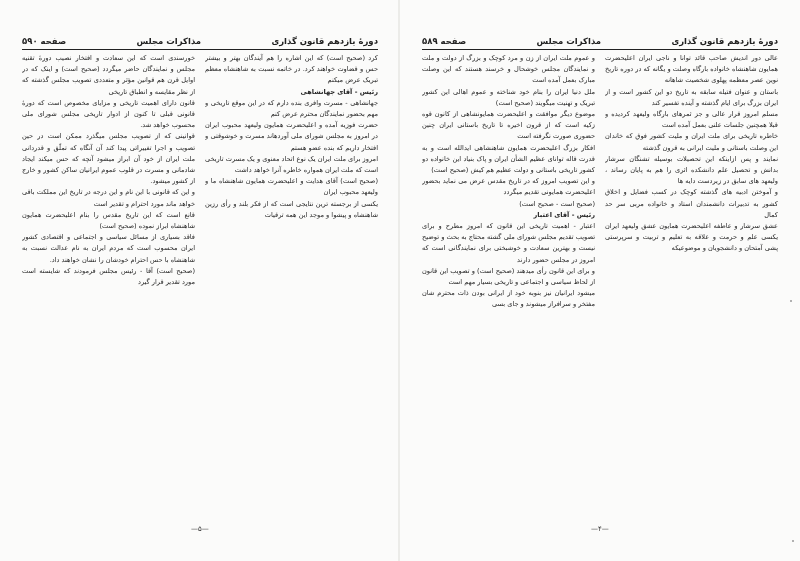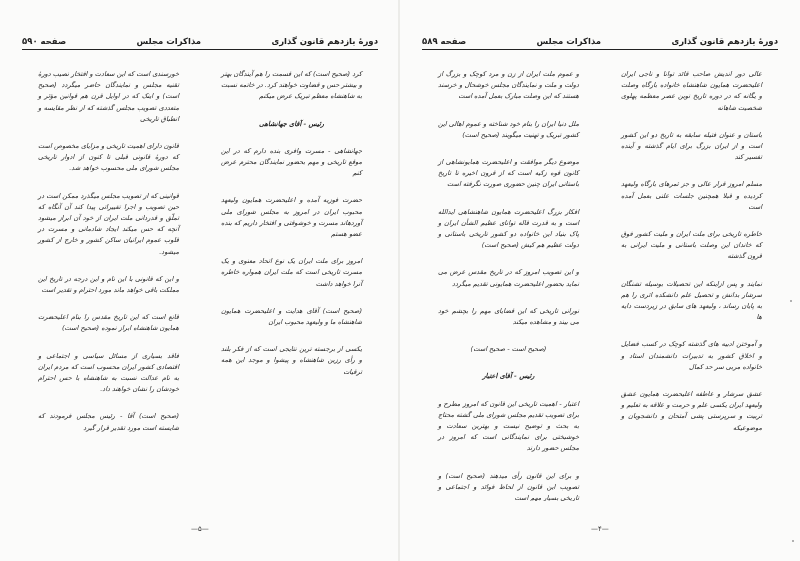--- a/index.html
+++ b/index.html
@@ -4,40 +4,40 @@
 <style>
   html,body{margin:0;padding:0;}
   body{width:800px;height:561px;background:#f4f4f2;font-family:"DejaVu Sans",sans-serif;position:relative;overflow:hidden;}
   .page{position:absolute;top:0;height:561px;background:#fbfbfa;}
   .page.left{left:0;width:400px;}
   .page.right{left:400px;width:400px;}
   .header{position:absolute;top:34px;left:22px;right:22px;height:14px;display:flex;justify-content:space-between;align-items:center;direction:rtl;font-size:8.5px;font-weight:bold;color:#222;}
   .rule{position:absolute;top:49px;left:22px;right:22px;height:0;border-top:1.4px solid #222;}
   .cols{position:absolute;top:53px;left:22px;right:22px;bottom:60px;display:flex;flex-direction:row-reverse;gap:10px;}
   .col{flex:1;direction:rtl;text-align:justify;font-size:6.6px;line-height:11.2px;color:#262626;overflow:hidden;}
-  .col p{margin:16px;font-style:italic;}
+  .col p{margin:0;}
   .col .speaker{font-weight:bold;}
-  .col .center{text-align:center;display:block;}
+  .col .center{text-align:right;display:block;}
   .footer{position:absolute;bottom:28px;left:0;right:0;text-align:center;font-size:7px;color:#333;}
   .gutter{position:absolute;left:398px;top:0;width:4px;height:561px;background:#ecece9;}
   .speck{position:absolute;width:2px;height:2px;background:#999;border-radius:1px;}
 </style>
 </head>
 <body>
 
 <div class="page left">
   <div class="header">
     <span>دورهٔ یازدهم قانون گذاری</span>
     <span>مذاکرات مجلس</span>
     <span>صفحه ۵۹۰</span>
   </div>
   <div class="rule"></div>
   <div class="cols">
     <div class="col" id="L1">
-        <p>کرد (صحیح است) که این قسمت را هم آیندگان بهتر و بیشتر حس و قضاوت خواهند کرد. در خاتمه نسبت به شاهنشاه معظم تبریک عرض میکنم</p>
+        <p>کرد (صحیح است) که این اشاره را هم آیندگان بهتر و بیشتر حس و قضاوت خواهند کرد. در خاتمه نسبت به شاهنشاه معظم تبریک عرض میکنم</p>
         <p class="speaker center">رئیس - آقای جهانشاهی</p>
         <p>جهانشاهی - مسرت وافری بنده دارم که در این موقع تاریخی و مهم بحضور نمایندگان محترم عرض کنم</p>
         <p>حضرت فوزیه آمده و اعلیحضرت همایون ولیعهد محبوب ایران در امروز به مجلس شورای ملی آوردهاند مسرت و خوشوقتی و افتخار داریم که بنده عضو هستم</p>
         <p>امروز برای ملت ایران یک نوع اتحاد معنوی و یک مسرت تاریخی است که ملت ایران همواره خاطره آنرا خواهد داشت</p>
         <p>(صحیح است) آقای هدایت و اعلیحضرت همایون شاهنشاه ما و ولیعهد محبوب ایران</p>
         <p>یکسی از برجسته ترین نتایجی است که از فکر بلند و رأی رزین شاهنشاه و پیشوا و موجد این همه ترقیات</p>
       </div>
     <div class="col" id="L0">
         <p>خورسندی است که این سعادت و افتخار نصیب دورهٔ تقنیه مجلس و نمایندگان حاضر میگردد (صحیح است) و اینک که در اوایل قرن هم قوانین مؤثر و متعددی تصویب مجلس گذشته که از نظر مقایسه و انطباق تاریخی</p>
         <p>قانون دارای اهمیت تاریخی و مزایای مخصوص است که دورهٔ قانونی قبلی تا کنون از ادوار تاریخی مجلس شورای ملی محسوب خواهد شد.</p>
@@ -69,25 +69,24 @@
         <p>نمایند و پس ازاینکه این تحصیلات بوسیله تشنگان سرشار بدانش و تحصیل علم دانشکده اثری را هم به پایان رساند ، ولیعهد های سابق در زیردست دایه ها</p>
         <p>و آموختن ادبیه های گذشته کوچک در کسب فضایل و اخلاق کشور به تدبیرات دانشمندان استاد و خانواده مربی سر حد کمال</p>
         <p>عشق سرشار و عاطفه اعلیحضرت همایون عشق ولیعهد ایران یکسی علم و حرمت و علاقه به تعلیم و تربیت و سرپرستی پشی آمتحان و دانشجویان و موضوعیکه</p>
       </div>
     <div class="col" id="R0">
         <p>و عموم ملت ایران از زن و مرد کوچک و بزرگ از دولت و ملت و نمایندگان مجلس خوشحال و خرسند هستند که این وصلت مبارک بعمل آمده است</p>
         <p>ملل دنیا ایران را بنام خود شناخته و عموم اهالی این کشور تبریک و تهنیت میگویند (صحیح است)</p>
         <p>موضوع دیگر موافقت و اعلیحضرت همایونشاهی از کانون قوه زکیه است که از قرون اخیره تا تاریخ باستانی ایران چنین حضوری صورت نگرفته است</p>
         <p>افکار بزرگ اعلیحضرت همایون شاهنشاهی ایدالله است و به قدرت قاله توانای عظیم الشأن ایران و پاک بنیاد این خانواده دو کشور تاریخی باستانی و دولت عظیم هم کیش (صحیح است)</p>
         <p>و این تصویب امروز که در تاریخ مقدس عرض می نماید بحضور اعلیحضرت همایونی تقدیم میگردد</p>
-        <p>نورانی تاریخی که این قضایای مهم را بچشم خود می بیند و مشاهده میکند</p>
         <p class="center">(صحیح است - صحیح است)</p>
         <p class="speaker center">رئیس - آقای اعتبار</p>
         <p>اعتبار - اهمیت تاریخی این قانون که امروز مطرح و برای تصویب تقدیم مجلس شورای ملی گشته محتاج به بحث و توضیح نیست و بهترین سعادت و خوشبختی برای نمایندگانی است که امروز در مجلس حضور دارند</p>
-        <p>و برای این قانون رأی میدهند (صحیح است) و تصویب این قانون از لحاظ فوائد و اجتماعی و تاریخی بسیار مهم است</p>
+        <p>و برای این قانون رأی میدهند (صحیح است) و تصویب این قانون از لحاظ سیاسی و اجتماعی و تاریخی بسیار مهم است</p>
         <p>میشود ایرانیان نیز بنوبه خود از ایرانی بودن ذات محترم شان مفتخر و سرافراز میشوند و جای بسی</p>
       </div>
   </div>
   <div class="footer">—۴—</div>
 </div>
 
 <div class="speck" style="left:790px;top:300px;"></div>
 <div class="speck" style="left:792px;top:540px;"></div>
 
 </body></html>

